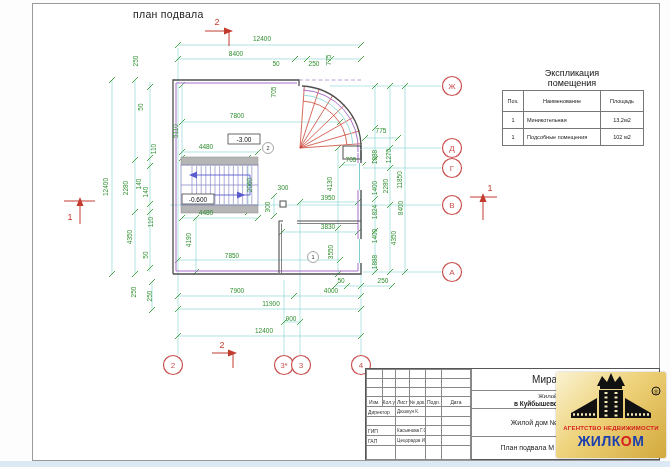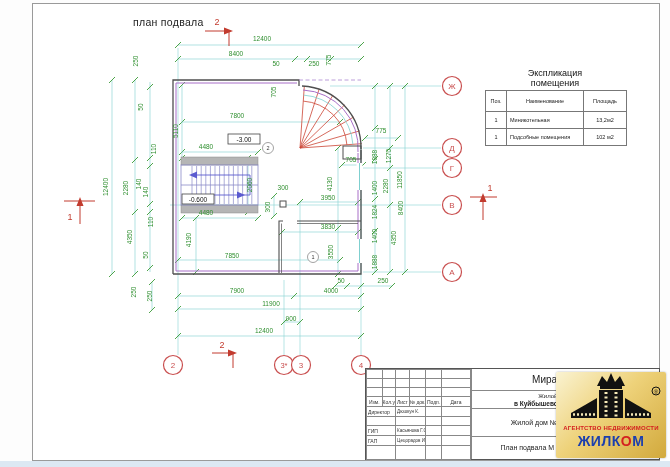--- a/index.html
+++ b/index.html
@@ -1,24 +1,24 @@
 <!DOCTYPE html>
 <html><head>
 <meta charset="utf-8">
 <style>
   html,body{margin:0;padding:0;}
   body{font-family:"Liberation Sans",sans-serif;background:#fff;}
   .page{position:relative;width:670px;height:467px;background:#fdfdfd;overflow:hidden;}
   .frame{position:absolute;left:32px;top:3px;width:626px;height:456px;border:1px solid #9a9a9a;background:#fff;}
   .bottom-strip{position:absolute;left:0;top:461px;width:670px;height:6px;background:#dce8f3;}
-  .plan-title{position:absolute;left:133px;top:16px;font-size:10.5px;color:#222;letter-spacing:.3px;}
+  .plan-title{position:absolute;left:133px;top:8px;font-size:10.5px;color:#222;letter-spacing:.3px;}
   svg text{font-family:"Liberation Sans",sans-serif;}
 
   
-  .expl{position:absolute;left:485px;top:68px;width:140px;}
+  .expl{position:absolute;left:502px;top:68px;width:140px;}
   .expl-title{text-align:center;font-size:9px;color:#111;line-height:10px;}
   .expl table{border-collapse:collapse;margin-top:2px;width:136px;table-layout:fixed;}
   .expl td,.expl th{border:1px solid #777;font-weight:normal;color:#222;overflow:hidden;white-space:nowrap;}
   .expl th{font-size:5.5px;height:18px;}
   .expl td{font-size:5.5px;height:14px;text-align:center;}
   .expl td.nm{text-align:left;padding-left:3px;}
   .c-pos{width:18px;}.c-name{width:74px;}.c-area{width:40px;}
 
   
   .tblock{position:absolute;left:365px;top:368px;width:295px;height:92px;border:1px solid #555;background:#fff;box-sizing:border-box;}

